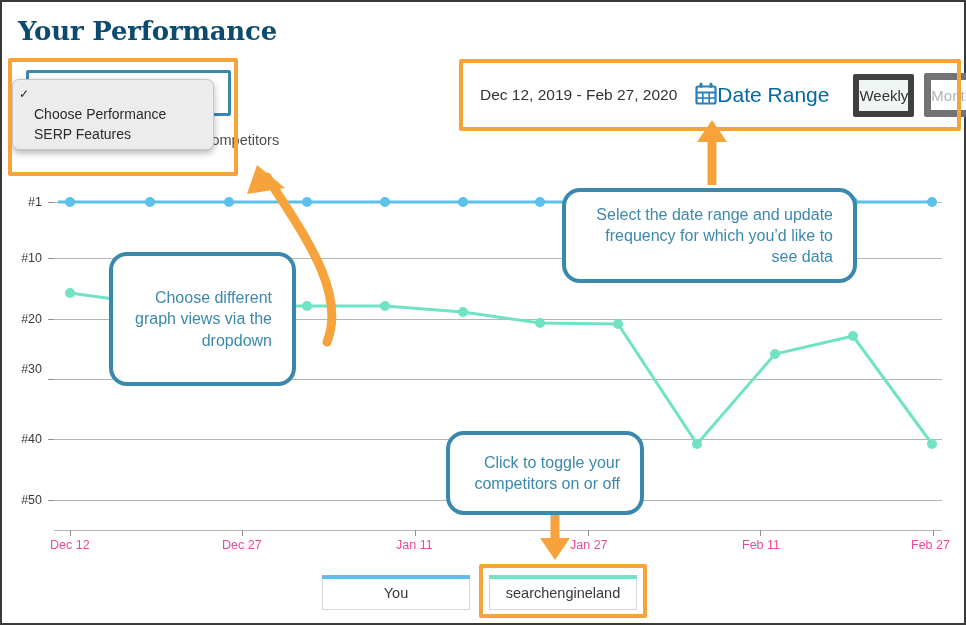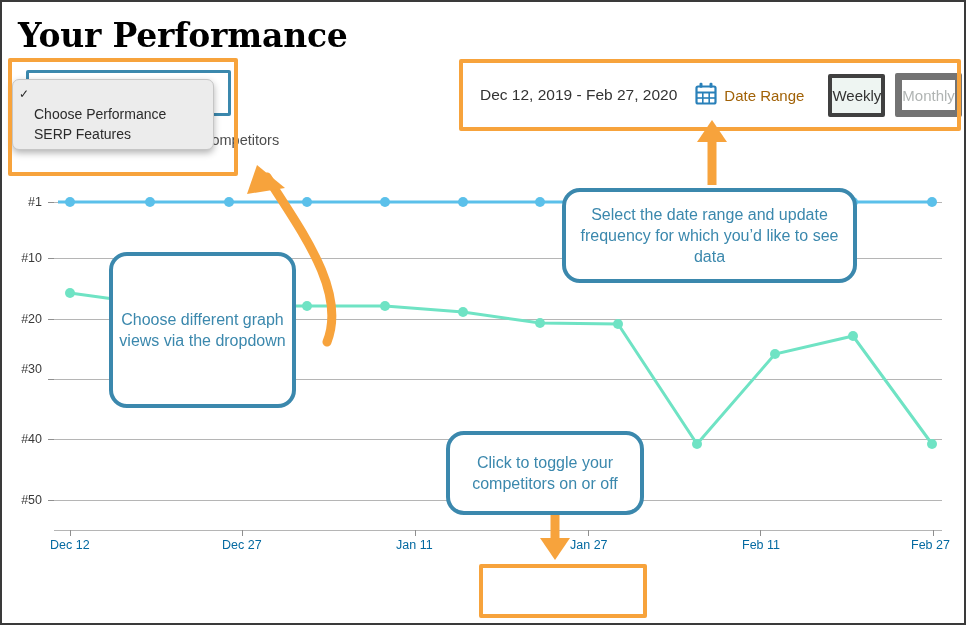--- a/index.html
+++ b/index.html
@@ -15,22 +15,22 @@
     width: 966px; height: 625px;
     background: #fff;
     border: 2px solid #3a3a3a;
   }
 
   
   .page-title {
     position: absolute; left: 16px; top: 14px;
     font-family: "DejaVu Serif", serif;
     font-weight: bold;
-    font-size: 33px;
-    color: #000000;
+    font-size: 26px;
+    color: #0c4a6e;
     letter-spacing: -0.2px;
   }
 
   
   .view-select {
     position: absolute; left: 24px; top: 68px;
     width: 205px; height: 46px;
     border: 3px solid #3b88ad;
     background: #fff;
     border-radius: 2px;
@@ -84,64 +84,64 @@
     display: flex; align-items: center;
     z-index: 20;
     text-align: right;
   }
   .dr-text {
     font-size: 15.5px; color: #333; white-space: nowrap;
     margin-left: 8px;
   }
   .cal-icon { margin-left: 18px; flex: none; }
   .dr-link {
-    font-size: 15px; color: #a16207; margin-left: 7px;
+    font-size: 21px; color: #0369a1; 
     cursor: pointer; white-space: nowrap;
   }
   .freq-btn {
     width: 78px; height: 43px;
     display: flex; align-items: center; justify-content: center;
     font-size: 15px; border-radius: 2px; cursor: pointer;
     background: #fff;
   }
   .freq-btn.active {
-    border: 4px solid #404040; background: #eef5f2; color: #333;
+    border: 6px solid #404040; background: #eef5f2; color: #333;
     margin-left: 24px;
   }
   .freq-btn.inactive {
     border: 7px solid #737373; color: #b0b4b3; margin-left: 10px;
     height: 44px;
   }
 
   
   .chart { position: absolute; left: 0; top: 0; width: 966px; height: 625px; }
   .ylabel {
     position: absolute; font-size: 12.5px; color: #3a3a3a;
     text-align: right; width: 40px;
   }
   .xlabel {
-    position: absolute; font-size: 12.5px; color: #0369a1;
+    position: absolute; font-size: 12.5px; color: #ec4899;
     top: 536px; text-align: left;
   }
 
   
   .callout {
     position: absolute;
     background: #fff;
     border: 4px solid #3b88ad;
     border-radius: 18px;
     color: #3b88ad;
     font-size: 16px;
     line-height: 1.32;
-    text-align: center;
+    text-align: right;
     display: flex; align-items: center; justify-content: center;
-    padding: 6px 4px;
+    padding: 6px 20px;
     z-index: 22;
   }
-  #co-dropdown { left: 107px; top: 250px; width: 187px; height: 156px; }
+  #co-dropdown { left: 107px; top: 250px; width: 187px; height: 134px; }
   #co-daterange{ left: 560px; top: 186px; width: 295px; height: 95px; }
   #co-legend   { left: 444px; top: 429px; width: 198px; height: 84px; }
 
   
   .legend-item {
     position: absolute; top: 573px;
     height: 35px;
     border: 1px solid #d8d8d8;
     background: #fff;
     display: flex; align-items: center; justify-content: center;
@@ -292,18 +292,20 @@
     <div class="dd-item">
       <span class="dd-check"></span>
       <span>SERP Features</span>
     </div>
   </div>
 
   <div class="callout" id="co-dropdown">Choose different graph views via the dropdown</div>
   <div class="callout" id="co-daterange">Select the date range and update frequency for which you’d like to see data</div>
   <div class="callout" id="co-legend">Click to toggle your competitors on or off</div>
 
+  <div class="legend-item" id="legend-you">You</div>
+  <div class="legend-item" id="legend-sel">searchengineland</div>
 
   <div class="hl" id="hl-dropdown"></div>
   <div class="hl" id="hl-daterange"></div>
   <div class="hl" id="hl-legend"></div>
 
 </div>
 
 </body></html>

